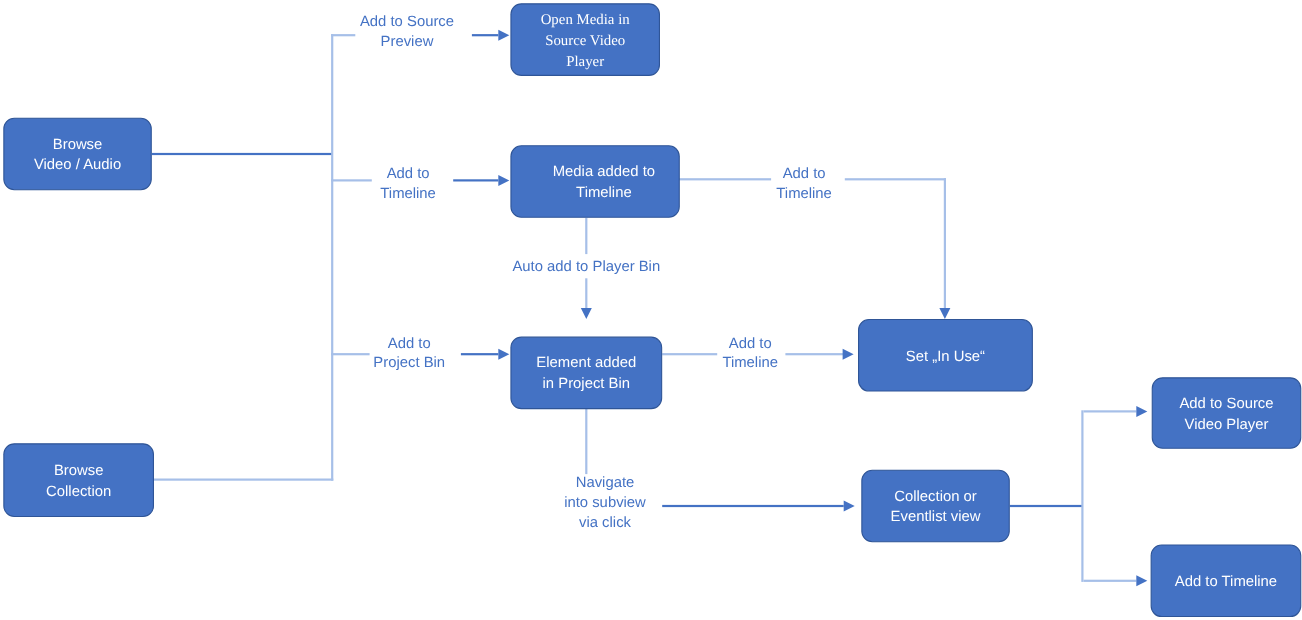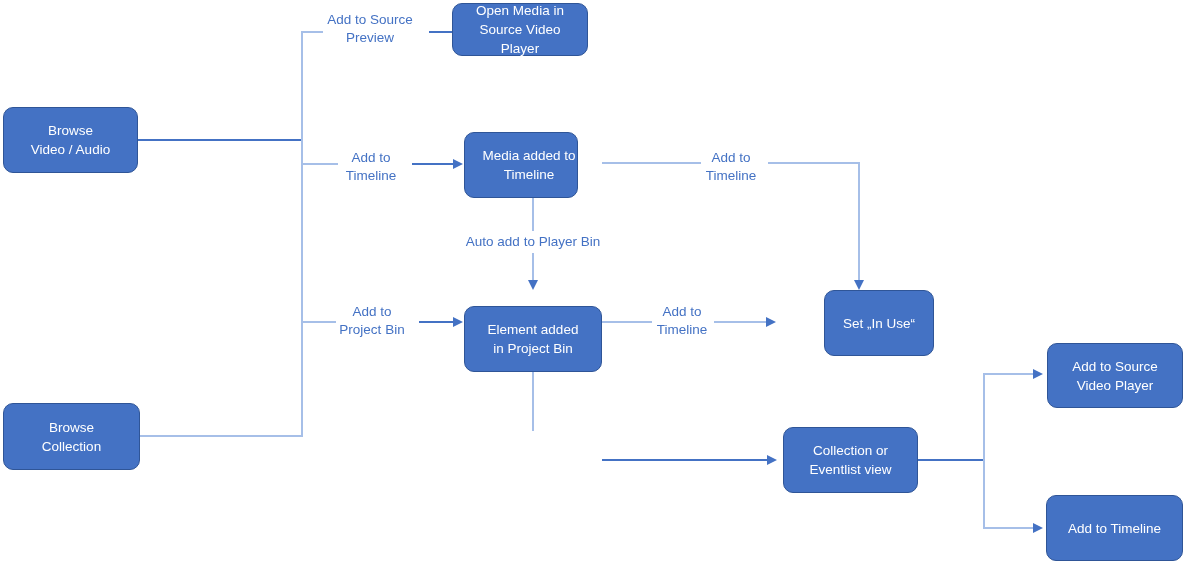--- a/index.html
+++ b/index.html
@@ -98,32 +98,35 @@
 Preview</div>
   <div class="elabel" style="left:331px;top:149px;width:80px;">Add to
 Timeline</div>
   <div class="elabel" style="left:451px;top:233px;width:164px;">Auto add to Player Bin</div>
   <div class="elabel" style="left:325px;top:303px;width:94px;">Add to
 Project Bin</div>
   <div class="elabel" style="left:691px;top:149px;width:80px;">Add to
 Timeline</div>
   <div class="elabel" style="left:642px;top:303px;width:80px;">Add to
 Timeline</div>
+  <div class="elabel" style="left:504px;top:430px;width:92px;">Navigate
+into subview
+via click</div>
 
   <div class="node" style="left:3px;top:107px;width:135px;height:66px;">Browse
 Video / Audio</div>
   <div class="node" style="left:3px;top:403px;width:137px;height:67px;">Browse
 Collection</div>
-  <div class="node" style="left:452px;top:3px;width:136px;height:53px;">Open Media in
+  <div class="node" style="left:464px;top:3px;width:136px;height:66px;font-family:Liberation Serif, serif;">Open Media in
 Source Video
 Player</div>
-  <div class="node" style="left:464px;top:132px;width:114px;height:66px;padding-left:16px;">Media added to
+  <div class="node" style="left:464px;top:132px;width:154px;height:66px;padding-left:16px;">Media added to
 Timeline</div>
   <div class="node" style="left:464px;top:290px;width:138px;height:66px;margin-top:16px;">Element added
 in Project Bin</div>
-  <div class="node" style="left:824px;top:290px;width:110px;height:66px;">Set „In Use“</div>
+  <div class="node" style="left:780px;top:290px;width:159px;height:66px;">Set „In Use“</div>
   <div class="node" style="left:783px;top:427px;width:135px;height:66px;">Collection or
 Eventlist view</div>
   <div class="node" style="left:1047px;top:343px;width:136px;height:65px;">Add to Source
 Video Player</div>
   <div class="node" style="left:1046px;top:495px;width:137px;height:66px;">Add to Timeline</div>
 
 </div>
 
 </body></html>

